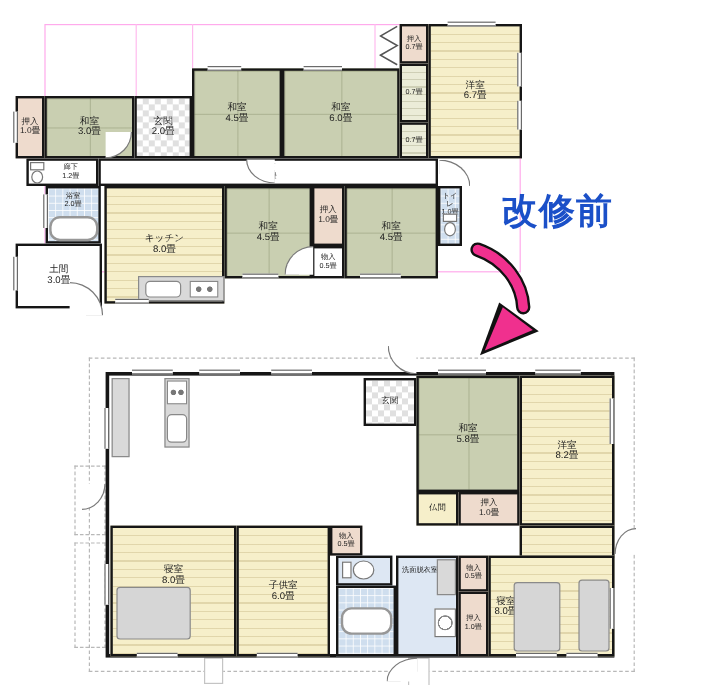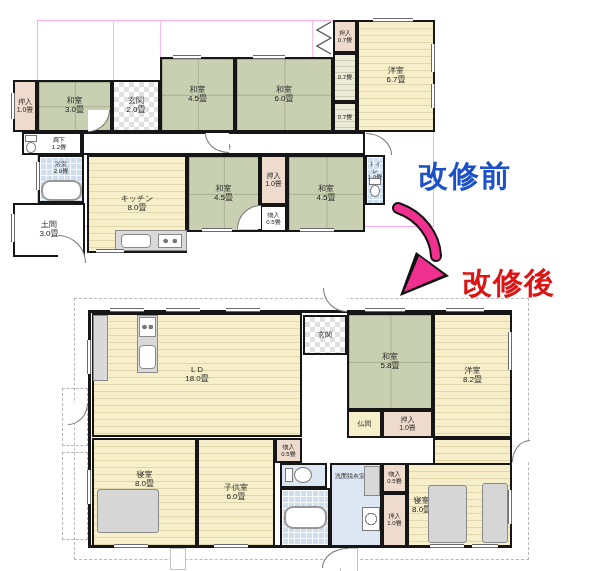--- a/index.html
+++ b/index.html
@@ -172,39 +172,34 @@
   <div class="win v" style="left:11px;top:214px;height:28px;"></div>
   <div class="win v" style="left:36px;top:162px;height:28px;"></div>
 
   <div class="arc br" style="left:88px;top:110px;width:22px;height:22px;"></div>
   <div class="arc bl" style="left:205px;top:133px;width:24px;height:20px;"></div>
   <div class="arc tr" style="left:366px;top:133px;width:26px;height:22px;"></div>
   <div class="arc tl" style="left:237px;top:205px;width:24px;height:24px;"></div>
   <div class="arc tr" style="left:58px;top:235px;width:28px;height:28px;"></div>
 
   <div class="title" style="left:418px;top:156px;color:#1b50c8;">改修前</div>
-  <div class="title" style="left:462px;top:263px;color:#dc1414;">改修後</div>
   <svg style="position:absolute;left:383px;top:198px;z-index:5;" width="72" height="105" viewBox="0 0 72 105">
     <path d="M15,10 C38,18 52,38 53,58" fill="none" stroke="#111111" stroke-width="12" stroke-linecap="round"></path>
     <polygon points="33,54 66,78 17,98" fill="#111111"></polygon>
     <path d="M15,10 C38,18 52,38 53,58" fill="none" stroke="#f0308e" stroke-width="8" stroke-linecap="round"></path>
     <polygon points="36,58 61,77 21,94" fill="#f0308e"></polygon>
   </svg>
 
   <div class="dash" style="left:74px;top:298px;width:455px;height:262px;"></div>
   <div class="dash" style="left:62px;top:388px;width:26px;height:58px;"></div>
   <div class="dash" style="left:62px;top:452px;width:26px;height:88px;"></div>
   <div class="step" style="left:170px;top:548px;width:14px;height:20px;"></div>
   <div class="step" style="left:340px;top:548px;width:16px;height:22px;"></div>
   <div class="outerwall" style="left:88px;top:310px;width:424px;height:238px;"></div>
 
-  <div class="rm floor" style="left:92px;top:313px;width:210px;height:124px;">
-    <span class="lb">L D
-18.0畳</span>
-    </div>
   <div class="rm checker" style="left:303px;top:315px;width:44px;height:40px;">
     <span class="lb s7">玄関</span>
     </div>
   <div class="rm tatami" style="left:347px;top:313px;width:86px;height:97px;">
     <span class="lb">和室
 5.8畳</span>
     </div>
   <div class="rm floor" style="left:433px;top:313px;width:79px;height:125px;">
     <span class="lb">洋室
 8.2畳</span>

